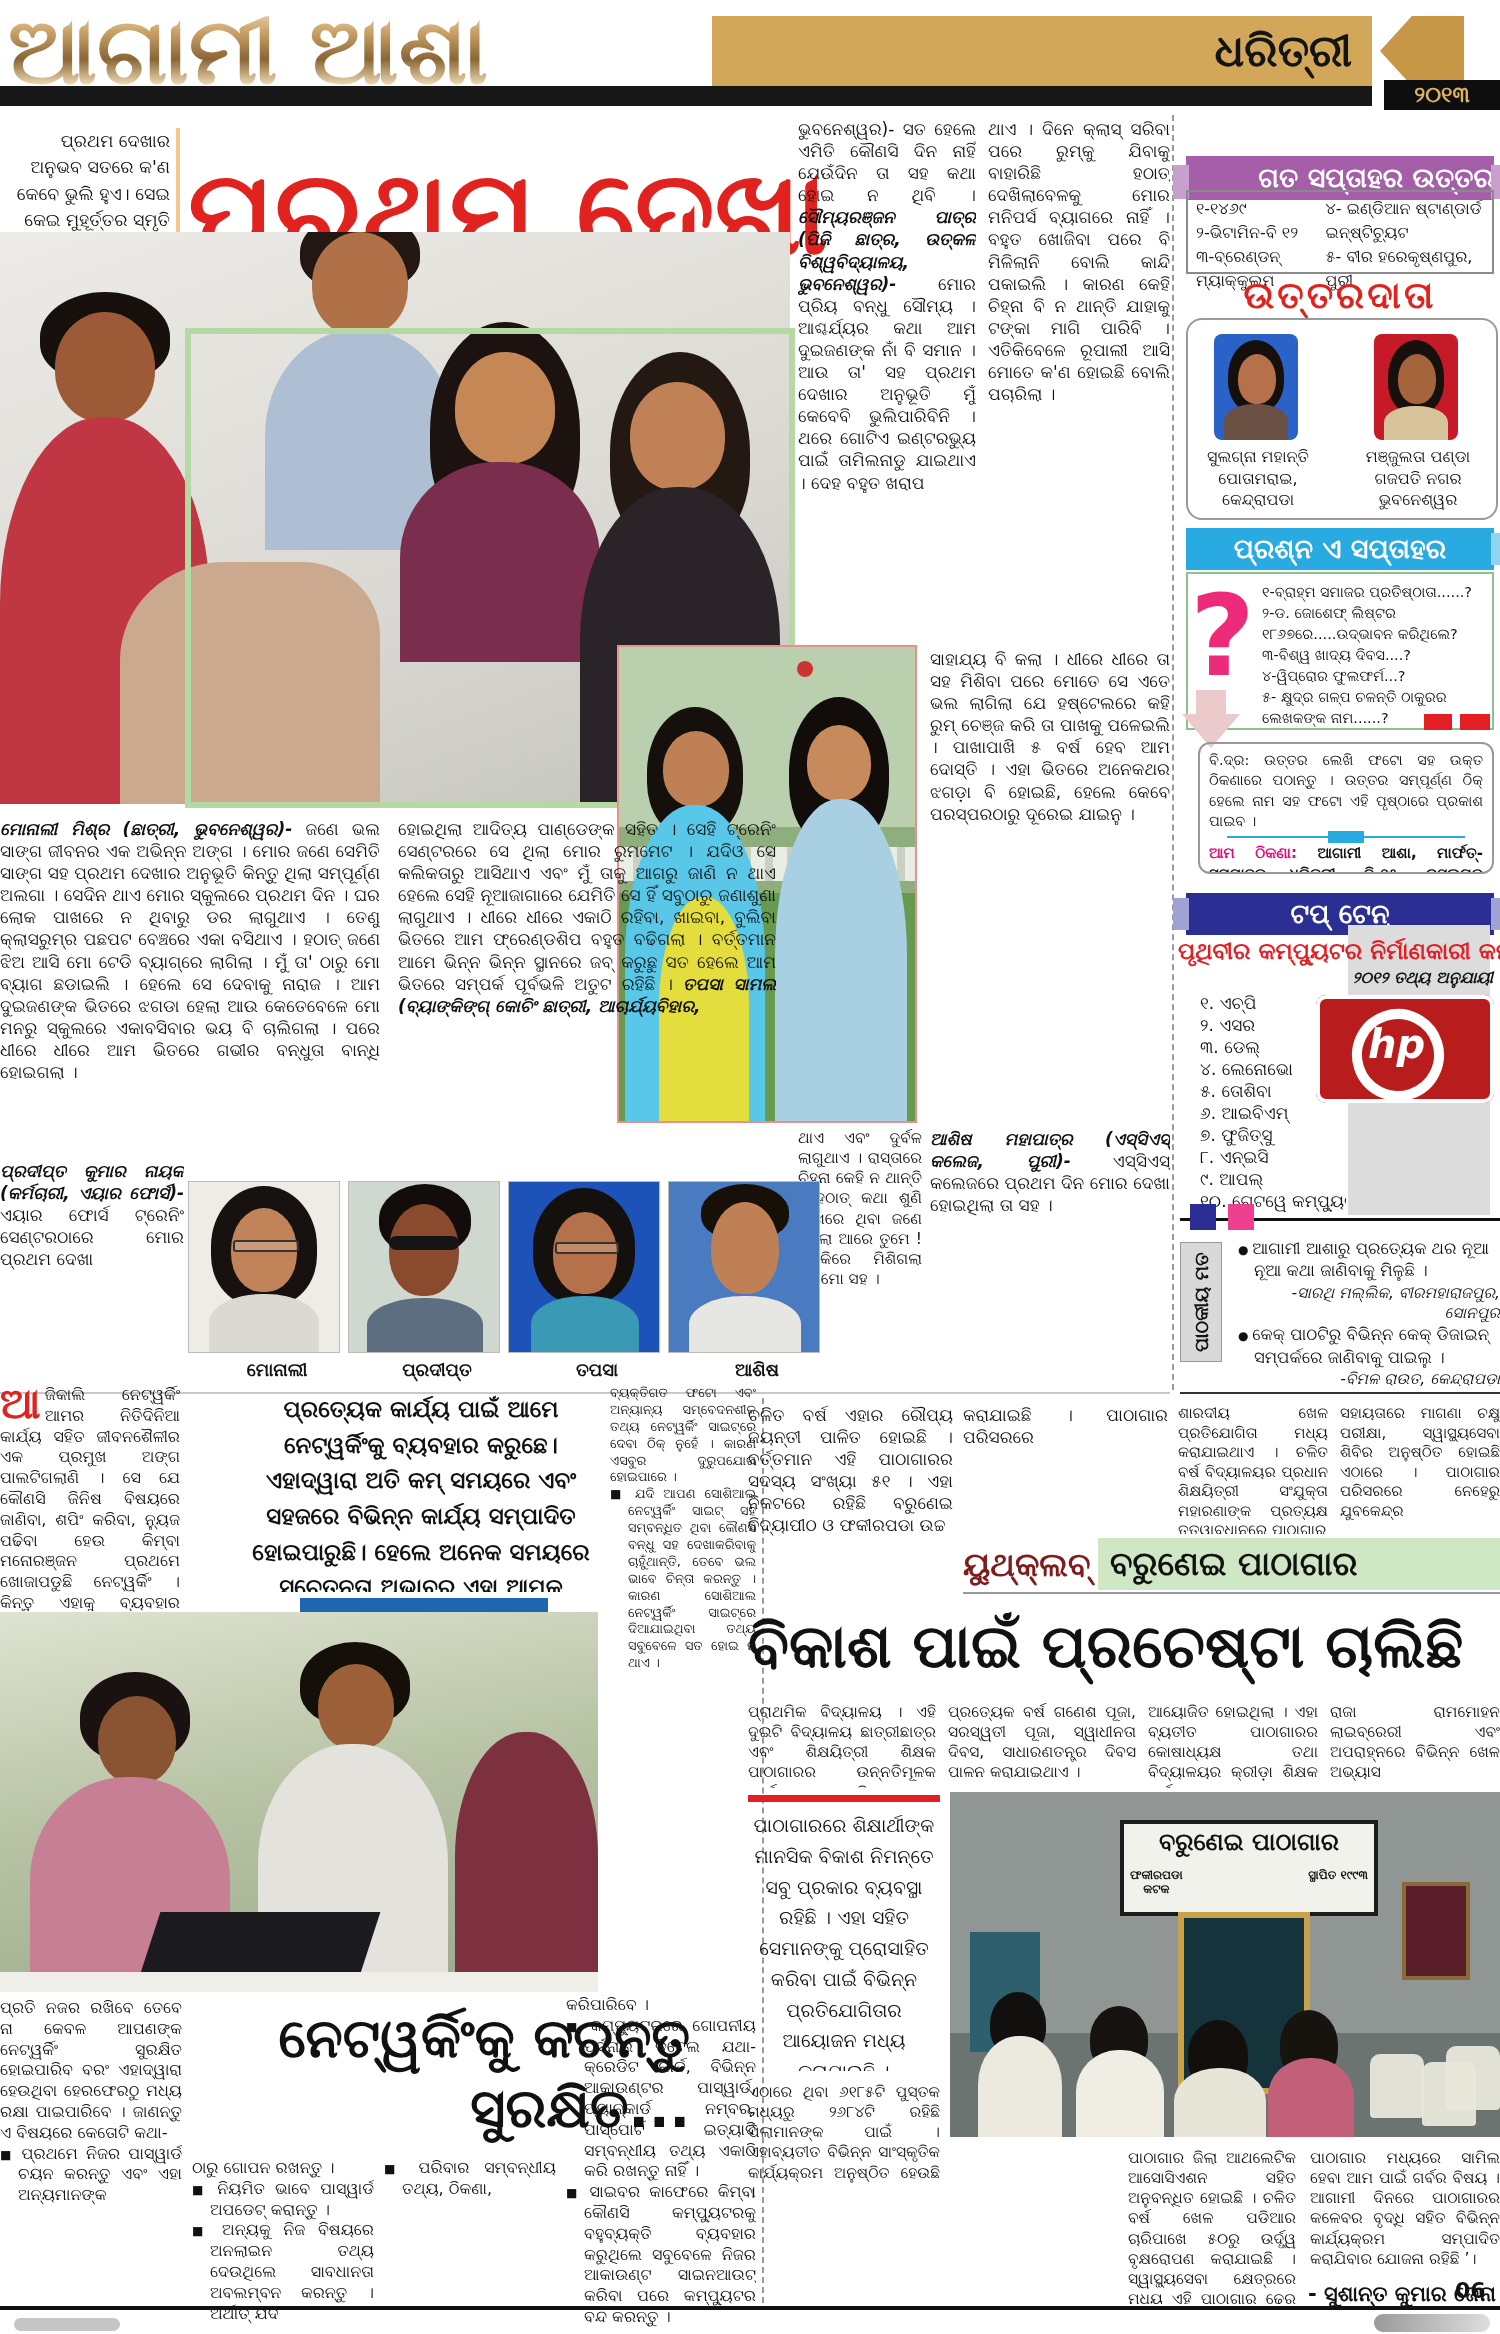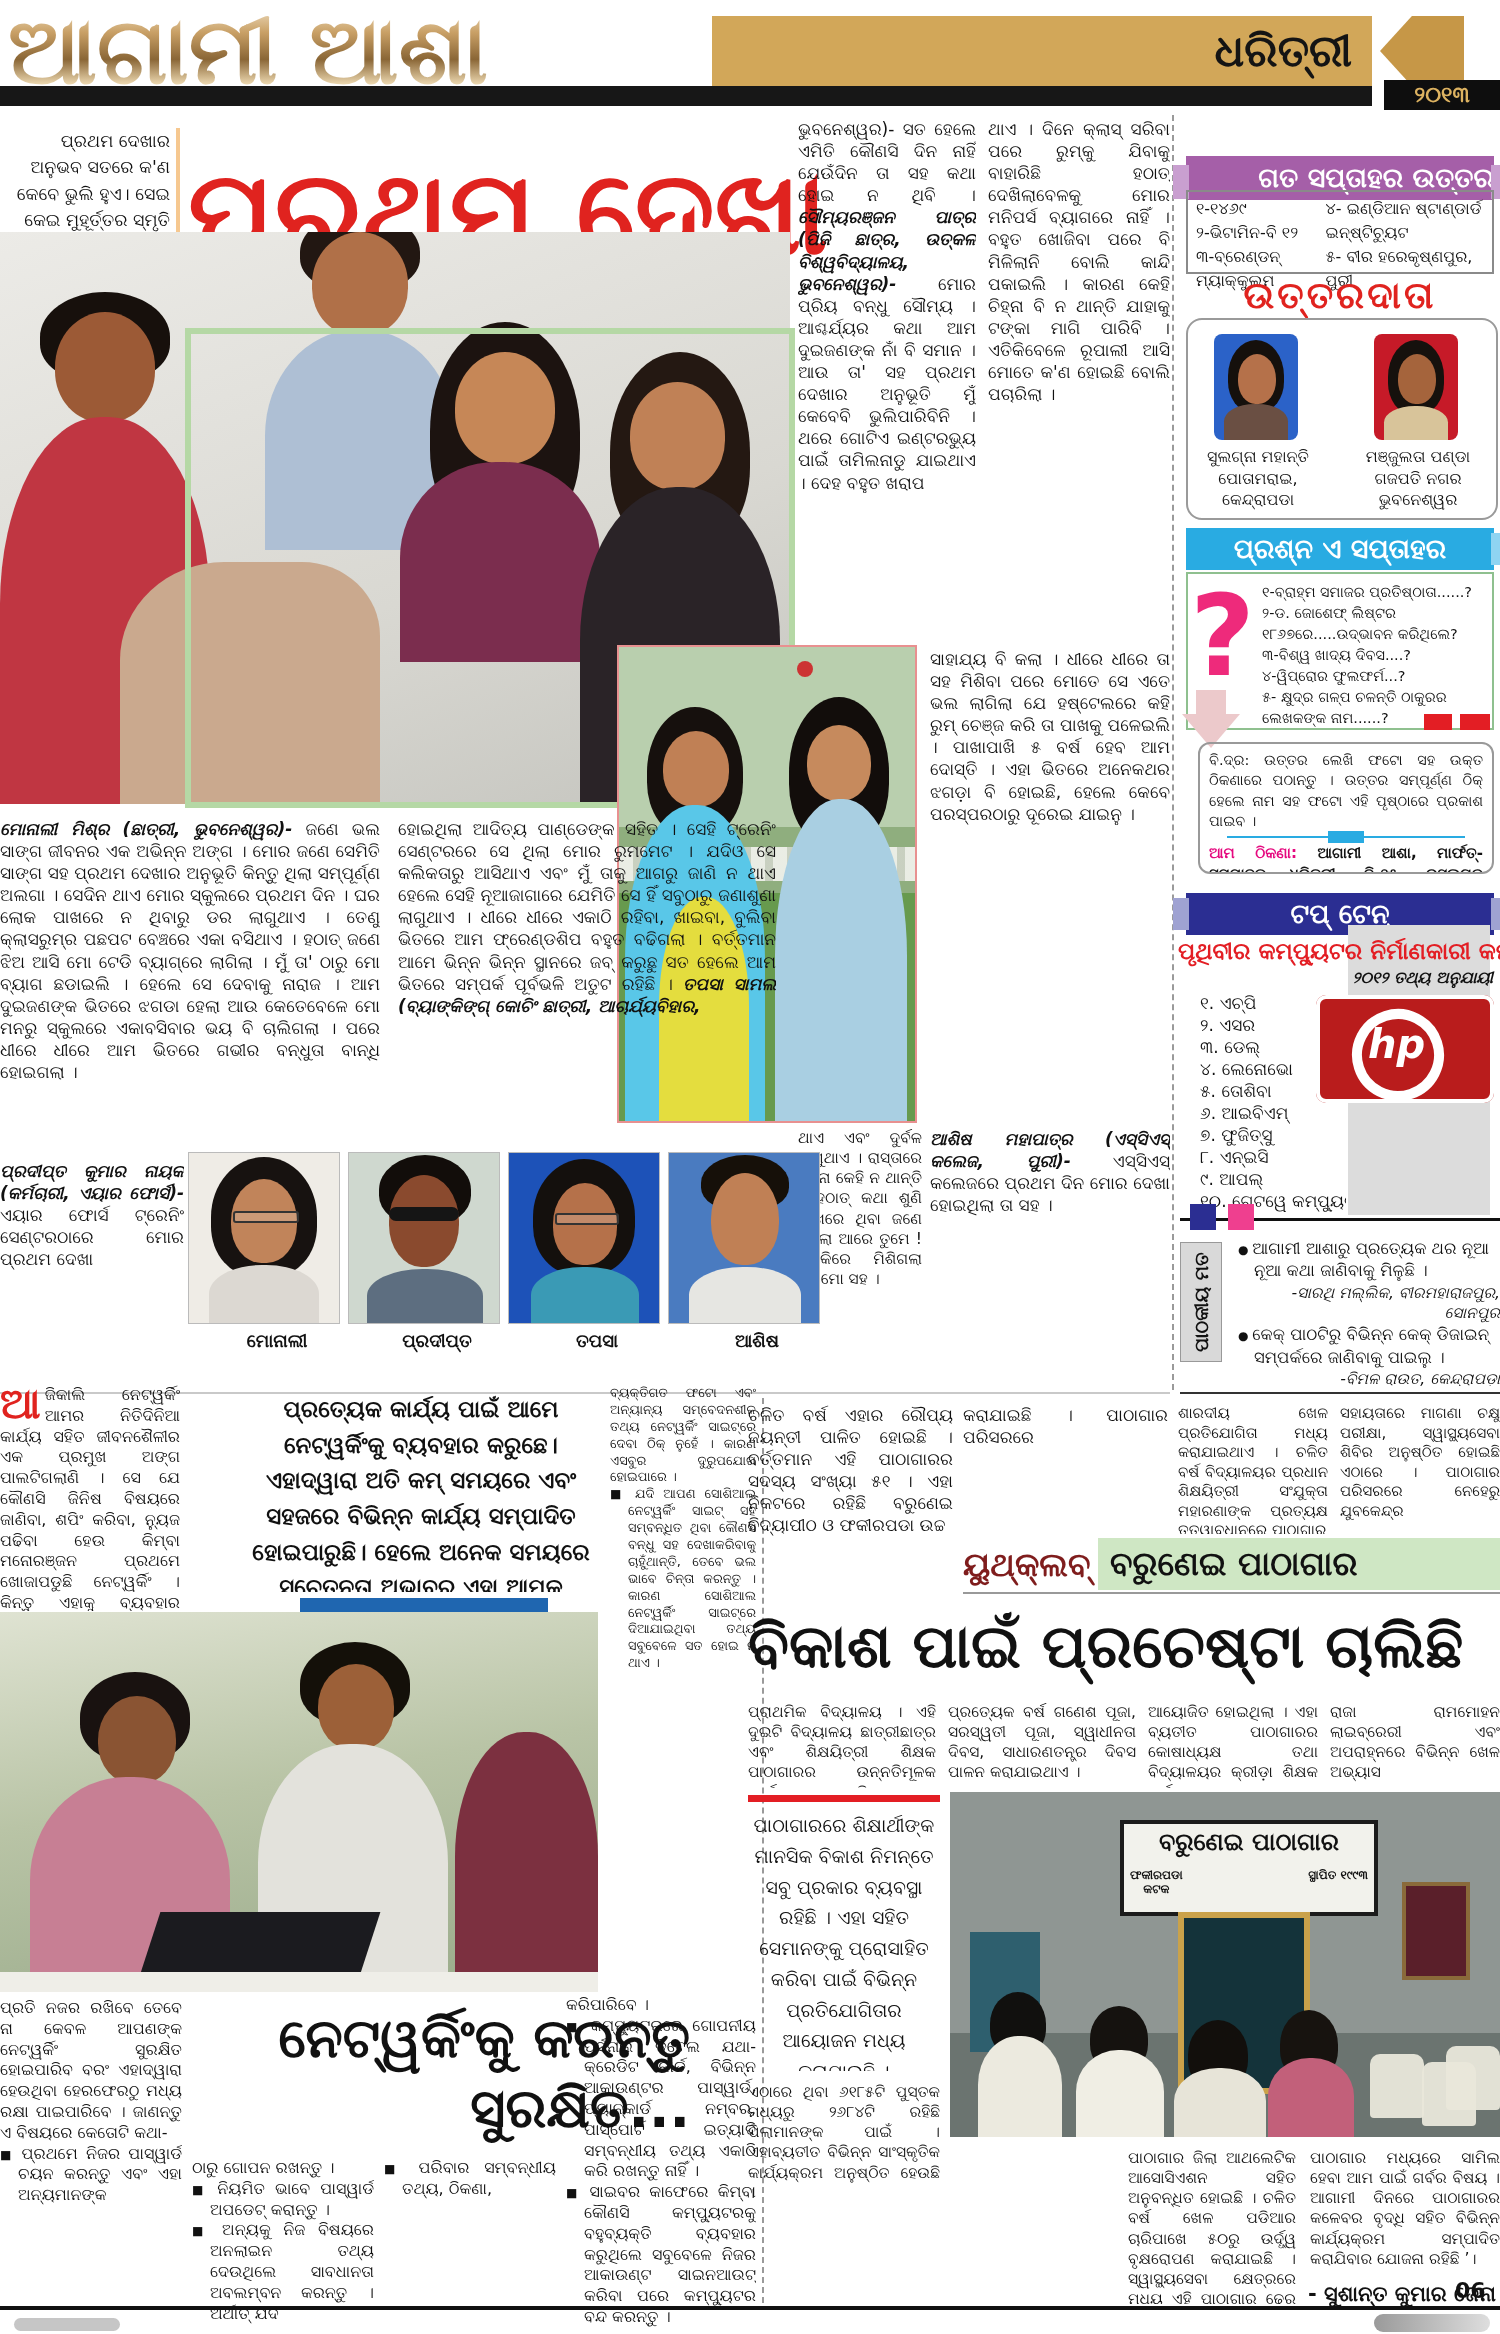--- a/index.html
+++ b/index.html
@@ -30,34 +30,34 @@
   .intro-rule{left:176px;top:128px;width:4px;height:392px;background:#f6c890;}
   .headline1{left:188px;top:104px;width:604px;height:222px;font-size:116px;font-weight:bold;color:#e0231f;
     text-align:center;line-height:218px;white-space:nowrap;
     text-shadow:-3px -3px 0 #fff,3px -3px 0 #fff,-3px 3px 0 #fff,3px 3px 0 #fff,0 0 9px #fff;}
   .photo-main{left:0;top:232px;width:790px;height:572px;background:linear-gradient(160deg,#ecebe7,#d9d8d2 60%,#c4c4be);}
   .photo-frame{left:185px;top:328px;width:598px;height:468px;border:6px solid #b5d8a5;}
   .photo-girls{left:617px;top:645px;width:300px;height:478px;border:2px solid #e89090;box-sizing:border-box;
     background:linear-gradient(180deg,#b9cfae 0 38%,#8fae7e 38% 52%,#679a4e 52% 100%);}
   .fence{left:0;top:200px;width:296px;height:34px;background:repeating-linear-gradient(90deg,#f4f4f0 0 14px,#cfd4c8 14px 22px);opacity:.9;}
   .grayline{left:0;top:1392px;width:1170px;height:2px;background:#c9c9c9;}
-  .pcell{position:absolute;width:178px;}
+  .pcell{position:absolute;width:178px;margin-top:29px;}
   .pphoto{position:relative;width:150px;height:170px;overflow:hidden;border:1px solid #bbb;}
   .pname{text-align:center;font-weight:bold;font-size:18px;padding-top:6px;}
   .hd{position:absolute;border-radius:50% 50% 46% 46%;}
   .hair{position:absolute;border-radius:50% 50% 42% 42%;}
   .bd{position:absolute;border-radius:48% 48% 0 0;}
   .sung{position:absolute;height:14px;border-radius:7px;background:#151515;}
   .glas{position:absolute;height:8px;border:2px solid #333;border-radius:3px;background:rgba(255,255,255,.18);}
   
   .dashv{border-left:2px dashed #9a9a9a;}
   .ribbon{height:44px;text-align:center;color:#fff;font-weight:bold;font-size:27px;line-height:44px;}
   .rib-tab{position:absolute;width:16px;height:34px;top:9px;}
   .answers-box{left:1186px;top:190px;width:308px;height:84px;border:2px solid #8a8a8a;box-sizing:border-box;
-    display:flex;padding:5px 8px;font-size:16px;line-height:1.5;justify-content:space-between;}
+    display:flex;padding:5px 8px;font-size:16px;line-height:1.5;}
   .ans-title{left:1186px;top:276px;width:308px;height:40px;color:#e0231f;font-size:37px;font-weight:bold;
     text-align:center;letter-spacing:3px;line-height:40px;}
   .resp-box{left:1186px;top:318px;width:308px;height:198px;border:2px solid #9a9a9a;border-radius:16px;}
   .resp-name{position:absolute;width:140px;text-align:center;font-size:16px;line-height:1.35;white-space:pre-line;}
   .qbox{left:1186px;top:572px;width:308px;height:158px;border:2px solid #8fc08f;box-sizing:border-box;background:#fff;}
   .qmark{position:absolute;left:2px;top:6px;font-size:112px;font-weight:bold;color:#ee2a7b;line-height:1;}
   .qlist{position:absolute;left:74px;top:8px;width:228px;font-size:14.5px;line-height:1.45;}
   .redsq{position:absolute;height:16px;background:#e31e24;}
   .pink-stem{left:1196px;top:690px;width:30px;height:26px;background:#ecc9cb;}
   .pink-arrow{left:1182px;top:714px;width:0;height:0;border-left:29px solid transparent;border-right:29px solid transparent;border-top:34px solid #ecc9cb;}

